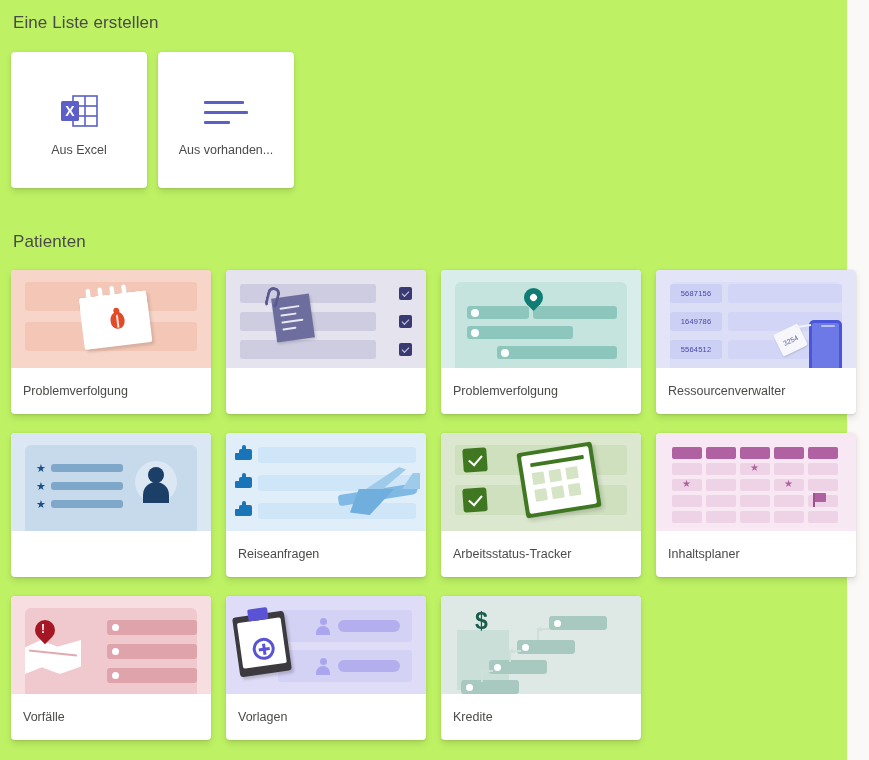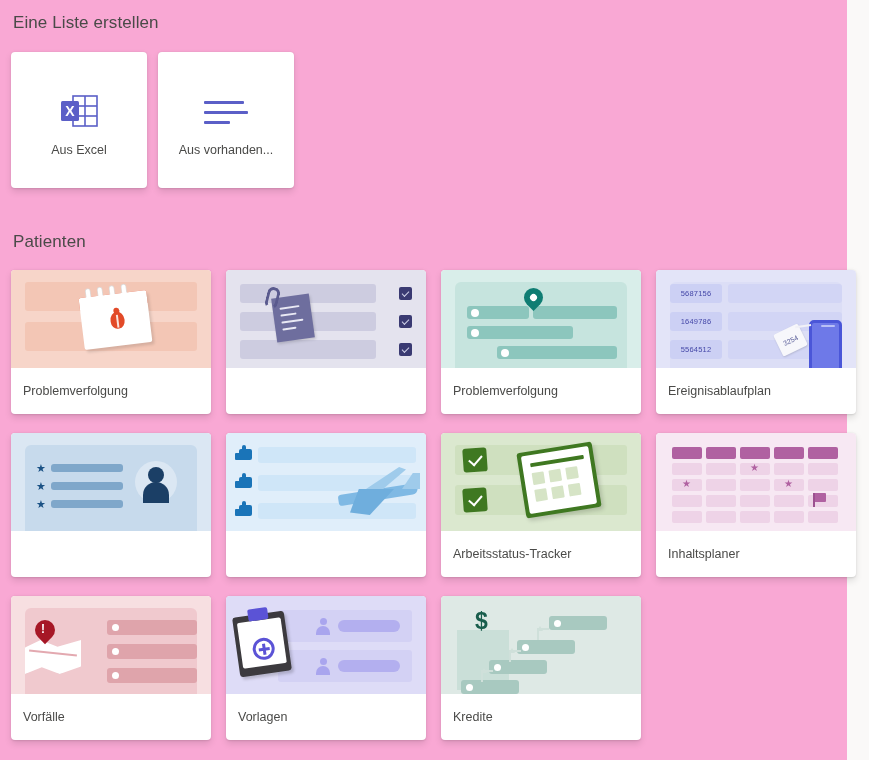--- a/index.html
+++ b/index.html
@@ -3,21 +3,21 @@
 <meta charset="utf-8">
 <style>
   * { box-sizing: border-box; }
   html, body {
     margin: 0; padding: 0;
     width: 869px; height: 760px;
     background: #faf9f8;
     font-family: "Liberation Sans", sans-serif;
     overflow: hidden;
   }
-  .page { position: relative; width: 847px; height: 760px; background: #f9a8d4; }
+  .page { position: relative; width: 847px; height: 760px; background: #bef264; }
 
   
   .section-title {
     font-size: 17px;
     color: #4a4a48;
     font-weight: 400;
     letter-spacing: .1px;
   }
   #create-title { position: absolute; left: 13px; top: 13px; }
   #templates-title { position: absolute; left: 13px; top: 232px; }
@@ -375,21 +375,21 @@
         <div class="panel"></div>
         <div class="wide w1"></div>
           <div class="wide w2"></div>
           <div class="wide w3"></div>
         <div class="tag-num n1">5687156</div>
         <div class="tag-num n2">1649786</div>
         <div class="tag-num n3">5564512</div>
         <div class="phone"></div>
         <div class="price-tag">3254</div>
       </div>
-      <div class="tpl-name">Ereignisablaufplan</div>
+      <div class="tpl-name">Ressourcenverwalter</div>
     </div>
 
     <div class="tpl-card">
       <div class="tpl-art art-hire">
         <div class="panel"></div>
         <div class="star s1">★</div>
         <div class="star s2">★</div>
         <div class="star s3">★</div>
         <div class="bar h1"></div>
           <div class="bar h2"></div>
@@ -406,20 +406,21 @@
         <div class="thumb t1"></div>
         <div class="thumb t2"></div>
         <div class="thumb t3"></div>
         <div class="plane">
           <div class="fus"></div>
             <div class="wing1"></div>
             <div class="wing2"></div>
             <div class="tail"></div>
         </div>
       </div>
+      <div class="tpl-name">Reiseanfragen</div>
     </div>
 
     <div class="tpl-card">
       <div class="tpl-art art-work">
         <div class="row r1"></div>
           <div class="row r2"></div>
         <div class="gchk g1"></div>
         <div class="gchk g2"></div>
         <div class="wcal">
           <div class="sheet">

